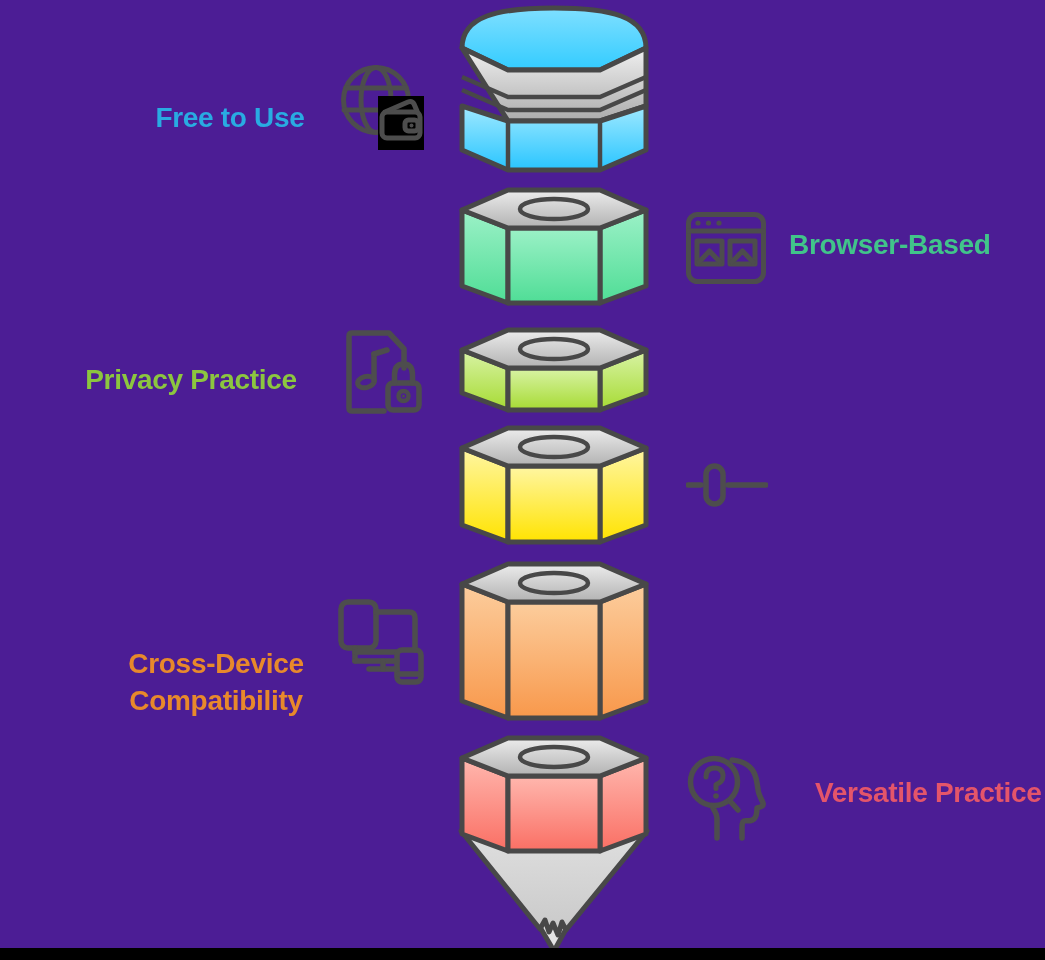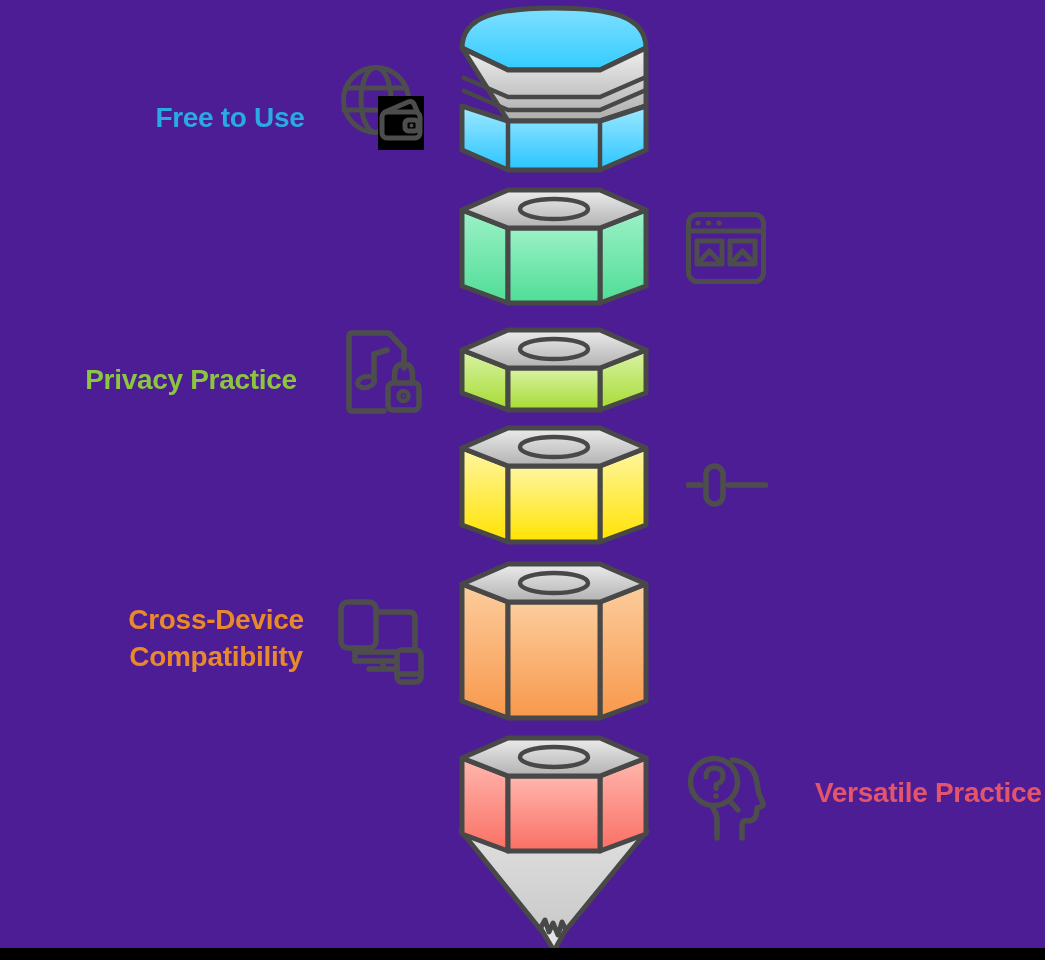--- a/index.html
+++ b/index.html
@@ -1,21 +1,21 @@
 <!DOCTYPE html>
 <html><head>
 <meta charset="utf-8">
 <style>
   html,body{margin:0;padding:0;background:#000;}
   .stage{position:relative;width:1045px;height:948px;background:#4c1d95;overflow:hidden;
          font-family:"Liberation Sans",sans-serif;}
   .pencil-svg{position:absolute;left:0;top:0;}
   .feature-label{position:absolute;font-weight:700;font-size:28px;line-height:34px;
                  letter-spacing:-0.3px;white-space:nowrap;}
-  .feature-label.two-line{line-height:37px;white-space:normal;}
+  .feature-label.two-line{line-height:37px;white-space:normal;margin-top:44px;}
   .icon{position:absolute;}
 </style>
 </head>
 <body>
 
 <div class="stage">
 
   <svg class="pencil-svg" width="1045" height="960" viewBox="0 0 1045 960">
     <defs>
       <linearGradient id="gTop" x1="0" y1="0" x2="0" y2="1">
@@ -110,20 +110,21 @@
       <path d="M462,758 L508,776 L508,851 L462,834 Z" fill="url(#gRed)"></path>
       <path d="M646,758 L600,776 L600,851 L646,834 Z" fill="url(#gRed)"></path>
       <path d="M508,776 L600,776 L600,851 L508,851 Z" fill="url(#gRed)"></path>
       <path d="M462,758 L508,738 L600,738 L646,758 L600,776 L508,776 Z" fill="url(#gTop)"></path>
       <ellipse cx="554" cy="757" rx="34" ry="10" fill="none" stroke-width="4.5"></ellipse>
     </g>
   </svg>
 
   <div class="feature-label" style="left:105px;top:101px;width:250px;text-align:center;color:#29ABE2;">Free to Use</div>
 
+  <div class="feature-label" style="left:789px;top:228px;color:#41C48A;">Browser-Based</div>
 
   <div class="feature-label" style="left:66px;top:363px;width:250px;text-align:center;color:#8CC63F;">Privacy Practice</div>
 
 
   <div class="feature-label two-line" style="left:91px;top:601px;width:250px;text-align:center;color:#E8892B;">
     <span>Cross-Device</span><br>
     <span>Compatibility</span>
   </div>
 
   <div class="feature-label" style="left:787px;top:776px;color:#E4556A;margin-left:28px;">Versatile Practice</div>

